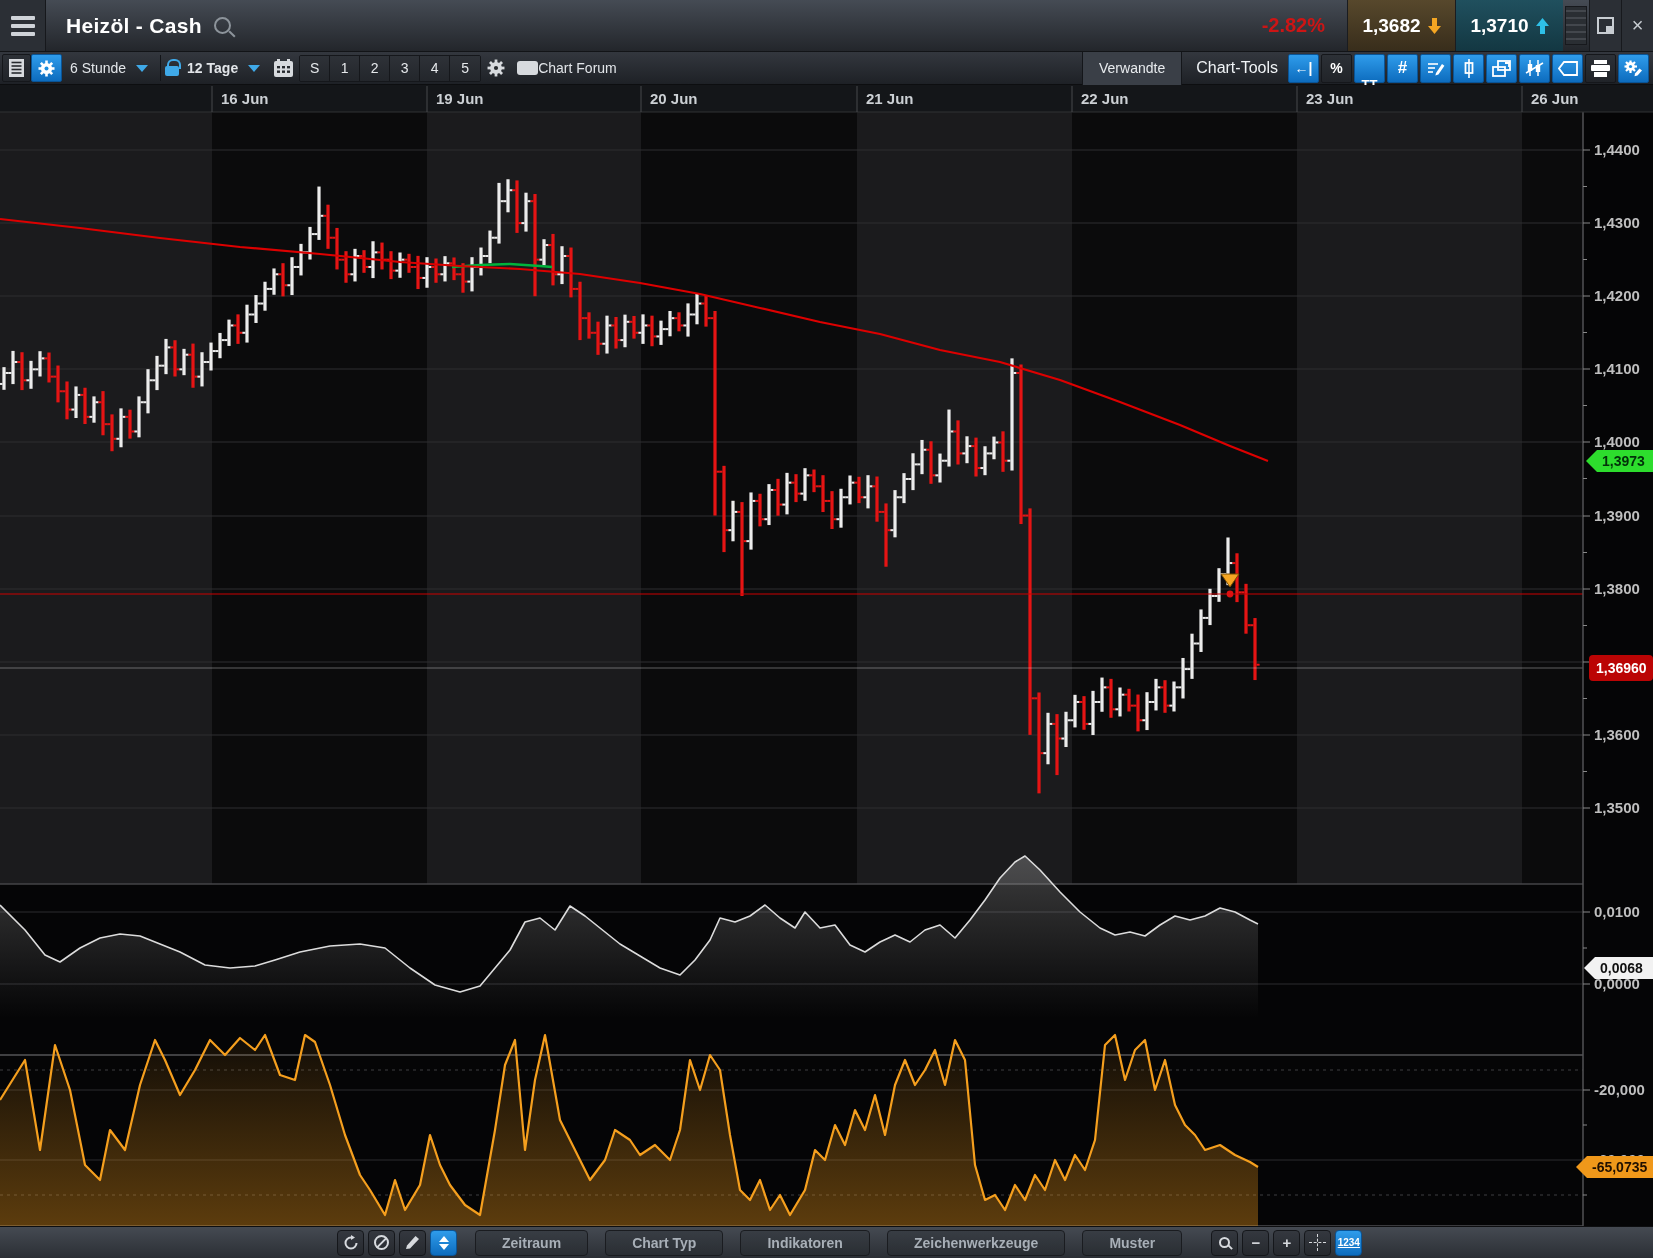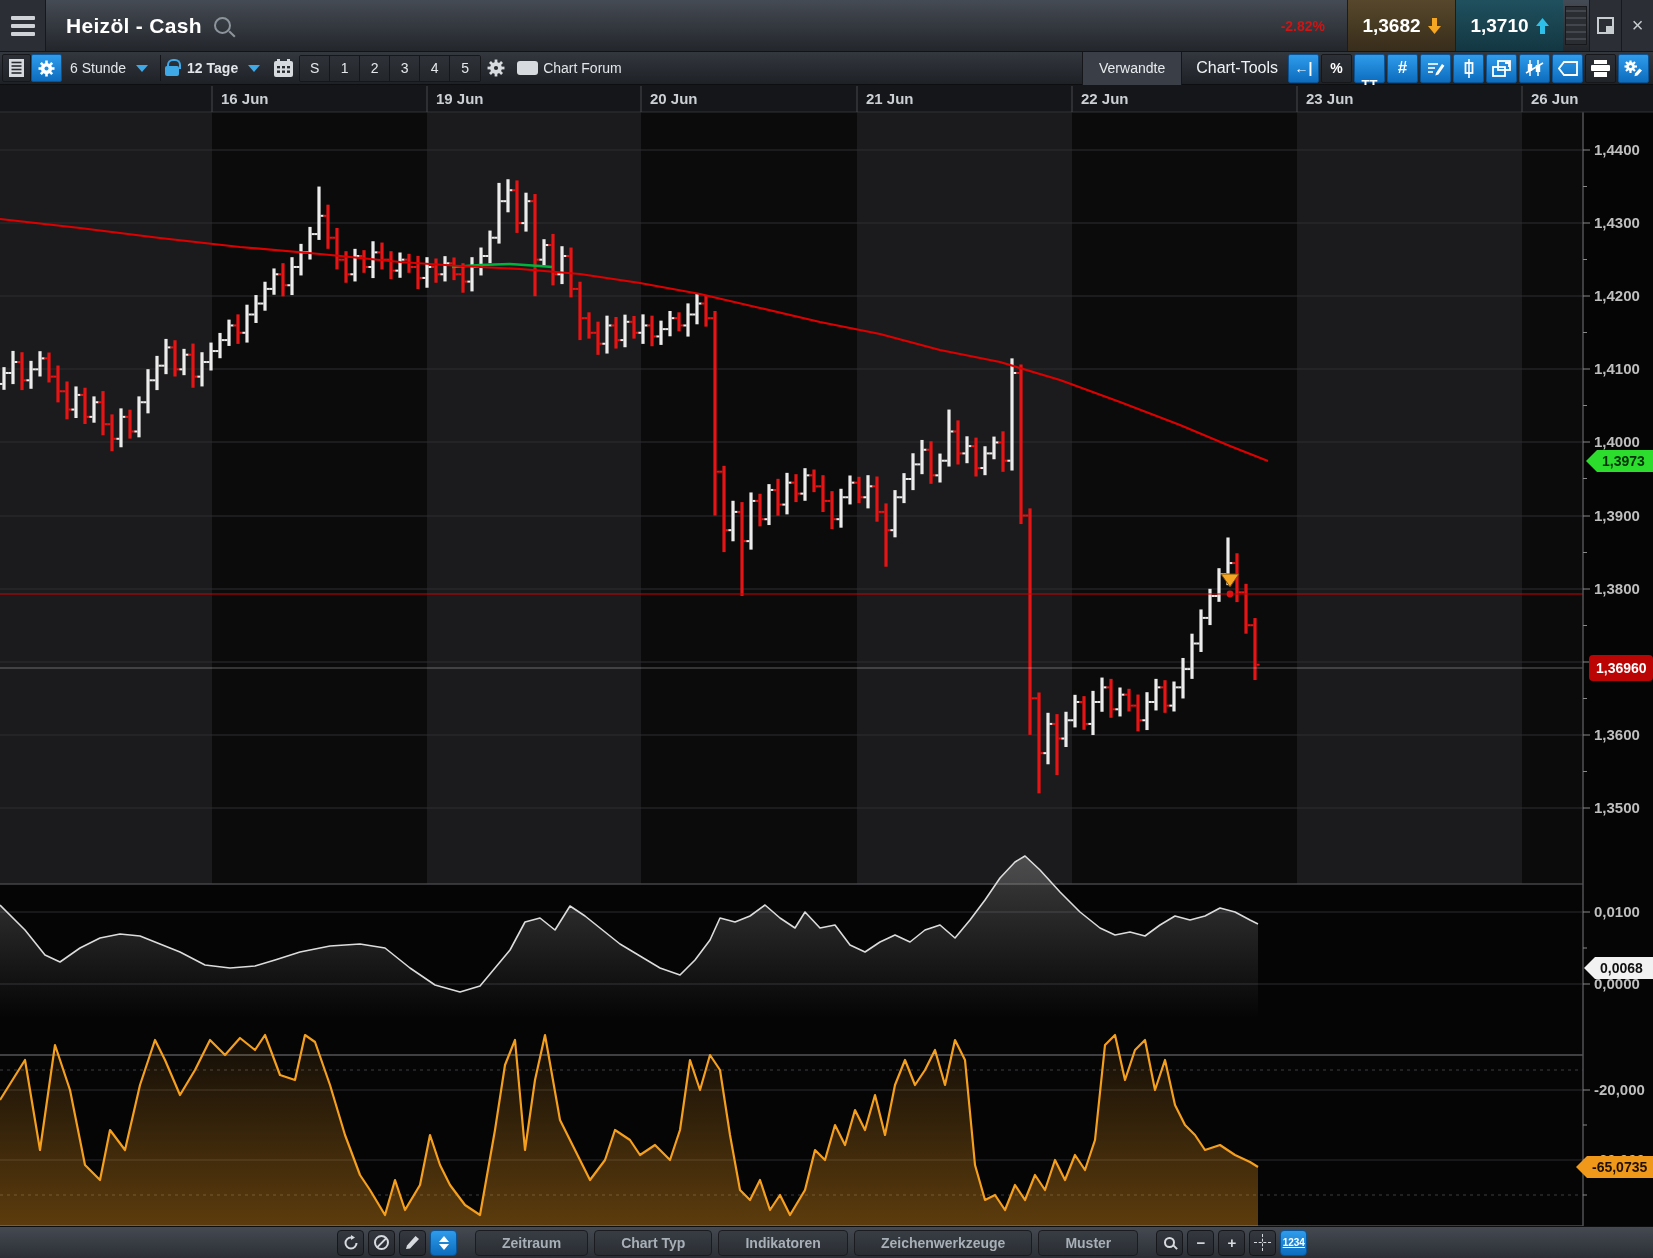--- a/index.html
+++ b/index.html
@@ -11,35 +11,35 @@
   #titlebar { position:absolute; left:0; top:0; width:1653px; height:52px; display:flex; align-items:stretch;
               background:linear-gradient(#454b54,#23262b); border-bottom:1px solid #121417; }
   .hamburger { width:46px; display:flex; flex-direction:column; justify-content:center; align-items:center;
                gap:4px; background:#2b2f35; border-right:1px solid #16181c; cursor:pointer; }
   .hamburger i { display:block; width:24px; height:4px; background:#cfd3d8; border-radius:1px; }
   .title-wrap { display:flex; align-items:center; padding-left:20px; gap:12px; flex:1 1 auto; }
   .app-title { color:#fff; font-size:21px; font-weight:700; letter-spacing:.3px; }
   .search-glass { position:relative; width:17px; height:17px; border:2px solid #8d949b; border-radius:50%; }
   .search-glass::after { content:""; position:absolute; width:8px; height:2px; background:#8d949b;
                right:-7px; bottom:-3px; transform:rotate(45deg); }
-  .pct { display:flex; align-items:center; padding:0 22px; color:#cc1515; font-size:14px; font-weight:700; }
+  .pct { display:flex; align-items:center; padding:0 22px; color:#cc1515; font-size:20px; font-weight:700; }
   .price-btn { width:108px; display:flex; align-items:center; justify-content:center; gap:7px;
                color:#fff; font-size:19px; font-weight:700; cursor:pointer; }
   .price-sell { background:linear-gradient(#57482c,#382d1b); border-left:1px solid #1a1c20; }
   .price-buy  { background:linear-gradient(#20505e,#133742); border-left:1px solid #1a1c20; }
   .grip { width:22px; margin:6px 2px; background:repeating-linear-gradient(#2a2e33 0 3px,#43474d 3px 5px,#2a2e33 5px 7px);
           border:1px solid #17191d; cursor:pointer; }
   .winbtn { width:32px; display:flex; align-items:center; justify-content:center; color:#c8cdd2;
             background:#2b2f35; border-left:1px solid #17191d; cursor:pointer; font-size:20px; }
 
   
   #toolbar { position:absolute; left:0; top:52px; width:1653px; height:33px; display:flex; align-items:center;
              background:linear-gradient(#33373e,#1e2126); border-bottom:1px solid #0d0e10; padding:0 2px; }
   .tb-sep { width:1px; height:26px; background:#41464d; border-left:1px solid #121418; margin:0 4px; }
-  .tb-btn { height:28px; min-width:28px; display:flex; align-items:center; justify-content:center; gap:5px;
+  .tb-btn { height:28px; min-width:28px; display:flex; align-items:center; justify-content:center; 
             color:#e2e5e9; font-size:14px; padding:0 6px; cursor:pointer; border-radius:2px; }
   .tb-btn.dark { background:linear-gradient(#2c3036,#212429); border:1px solid #15171b; }
   .tb-btn.blue { background:linear-gradient(#2f9ceb,#0d6cbe); border:1px solid #0a5496; color:#fff; }
   .dd { display:flex; align-items:center; gap:10px; padding:0 8px; cursor:pointer; }
   .dd .caret { width:0; height:0; border-left:6px solid transparent; border-right:6px solid transparent;
                border-top:7px solid #3fa9e8; }
   .lock { position:relative; width:14px; height:10px; background:#3fa9e8; border-radius:2px; margin-top:6px; cursor:pointer; }
   .lock::before { content:""; position:absolute; left:2px; top:-7px; width:10px; height:8px;
                   border:2px solid #3fa9e8; border-bottom:none; border-radius:6px 6px 0 0; }
   .seg { display:flex; height:27px; border:1px solid #15171b; border-radius:2px; overflow:hidden; }
@@ -61,21 +61,21 @@
   
   #plot { position:absolute; left:0; top:85px; width:1653px; height:1141px; display:block; background:#0b0b0c; }
 
   
   #bottombar { position:absolute; left:0; top:1226px; width:1653px; height:32px; display:flex; align-items:center;
                background:linear-gradient(#454a52,#2b2f35); border-top:1px solid #0d0e10; }
   .bb-ic { width:27px; height:26px; margin-right:4px; display:flex; align-items:center; justify-content:center;
            background:linear-gradient(#34383f,#26292e); border:1px solid #15171b; border-radius:4px;
            color:#d7dade; font-size:15px; cursor:pointer; }
   .bb-ic.blue { background:linear-gradient(#2f9ceb,#0d6cbe); border-color:#0a5496; }
-  .bb-btn { height:26px; display:flex; align-items:center; justify-content:center; padding:0 26px; margin-right:6px;
+  .bb-btn { height:26px; display:flex; align-items:center; justify-content:center; padding:0 26px; margin-right:17px;
             background:linear-gradient(#383d44,#2a2e33); border:1px solid #1a1c20; border-radius:4px;
             color:#a8afb7; font-size:14px; font-weight:700; cursor:pointer; }
   .noentry { position:relative; width:15px; height:15px; border:2px solid #d7dade; border-radius:50%; }
   .noentry::after { content:""; position:absolute; left:-1px; top:5px; width:13px; height:2px;
                     background:#d7dade; transform:rotate(-45deg); }
   .sorticons { display:flex; flex-direction:column; gap:2px; align-items:center; }
   .sorticons b { width:0; height:0; border-left:5px solid transparent; border-right:5px solid transparent; }
   .sorticons .up { border-bottom:6px solid #fff; }
   .sorticons .dn { border-top:6px solid #fff; }
   .bb-glass { position:relative; width:11px; height:11px; border:2px solid #d7dade; border-radius:50%; }

